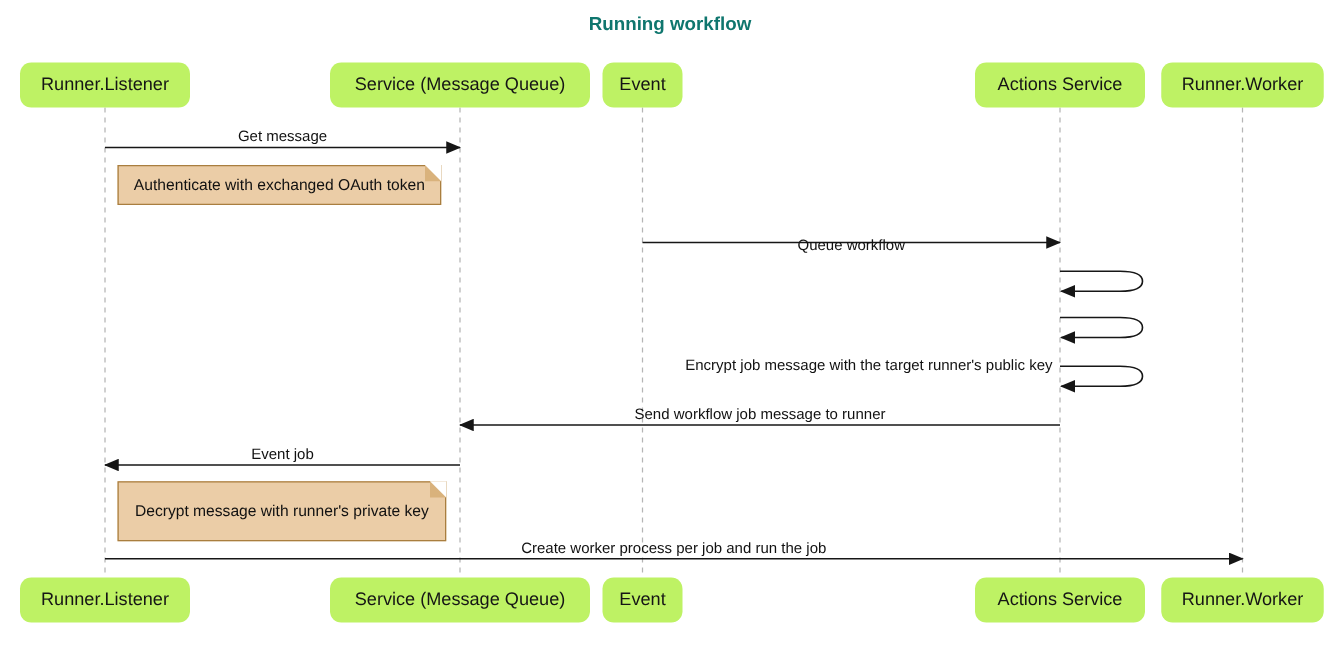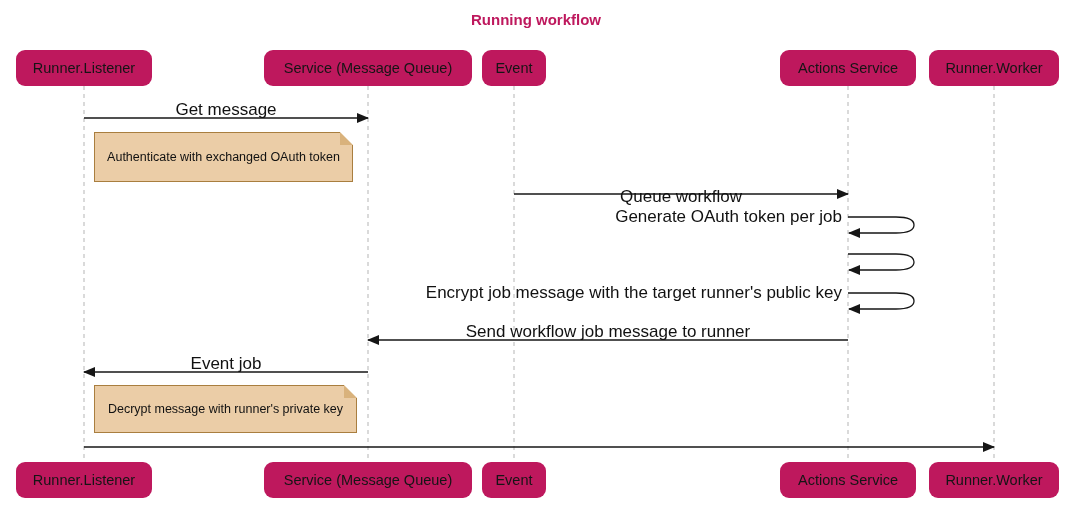--- a/index.html
+++ b/index.html
@@ -10,41 +10,41 @@
     background: #ffffff;
     font-family: "Liberation Sans", sans-serif;
     overflow: hidden;
   }
   .title {
     position: absolute;
     top: 11px; left: 0; right: 0;
     text-align: center;
     font-size: 15px;
     font-weight: bold;
-    color: #be185d;
+    color: #0f766e;
   }
   svg.layer { position: absolute; top: 0; left: 0; }
   .lifeline { stroke: #b5b5b5; stroke-width: 1; stroke-dasharray: 4 4; }
   .msg-line { stroke: #161616; stroke-width: 1.3; fill: none; }
   .participant {
     position: absolute;
     height: 36px;
-    background: #be185d;
+    background: #bef264;
     border-radius: 9px;
     display: flex;
     align-items: center;
     justify-content: center;
     font-size: 14.5px;
     color: #151515;
     box-sizing: border-box;
     white-space: nowrap;
   }
   .msg-label {
     position: absolute;
-    font-size: 17px;
+    font-size: 12px;
     color: #111111;
     white-space: nowrap;
     line-height: 15px;
   }
   .msg-label.centered { transform: translateX(-50%); }
   .msg-label.right-aligned { text-align: right; }
   .note {
     position: absolute;
     background: #ebcda7;
     border: 1px solid #a97e3f;
@@ -122,26 +122,26 @@
     </div>
   <div class="participant" style="left:780px; top:462px; width:136px;">
       <span>Actions Service</span>
     </div>
   <div class="participant" style="left:929px; top:462px; width:130px;">
       <span>Runner.Worker</span>
     </div>
 
   <div class="msg-label centered" style="left:226px; top:102px;">Get message</div>
   <div class="msg-label centered" style="left:681px; top:189px;">Queue workflow</div>
-  <div class="msg-label right-aligned" style="right:230px; top:209px;">Generate OAuth token per job</div>
   <div class="msg-label right-aligned" style="right:230px; top:285px;">Encrypt job message with the target runner's public key</div>
   <div class="msg-label centered" style="left:608px; top:324px;">Send workflow job message to runner</div>
   <div class="msg-label centered" style="left:226px; top:356px;">Event job</div>
+  <div class="msg-label centered" style="left:539px; top:431px;">Create worker process per job and run the job</div>
 
-  <div class="note" style="left:94px; top:132px; width:259px; height:50px;">
+  <div class="note" style="left:94px; top:132px; width:259px; height:32px;">
     <span>Authenticate with exchanged OAuth token</span>
     <span class="note-fold"></span>
   </div>
   <div class="note" style="left:94px; top:385px; width:263px; height:48px;">
     <span>Decrypt message with runner's private key</span>
     <span class="note-fold"></span>
   </div>
 
 </div>
 

